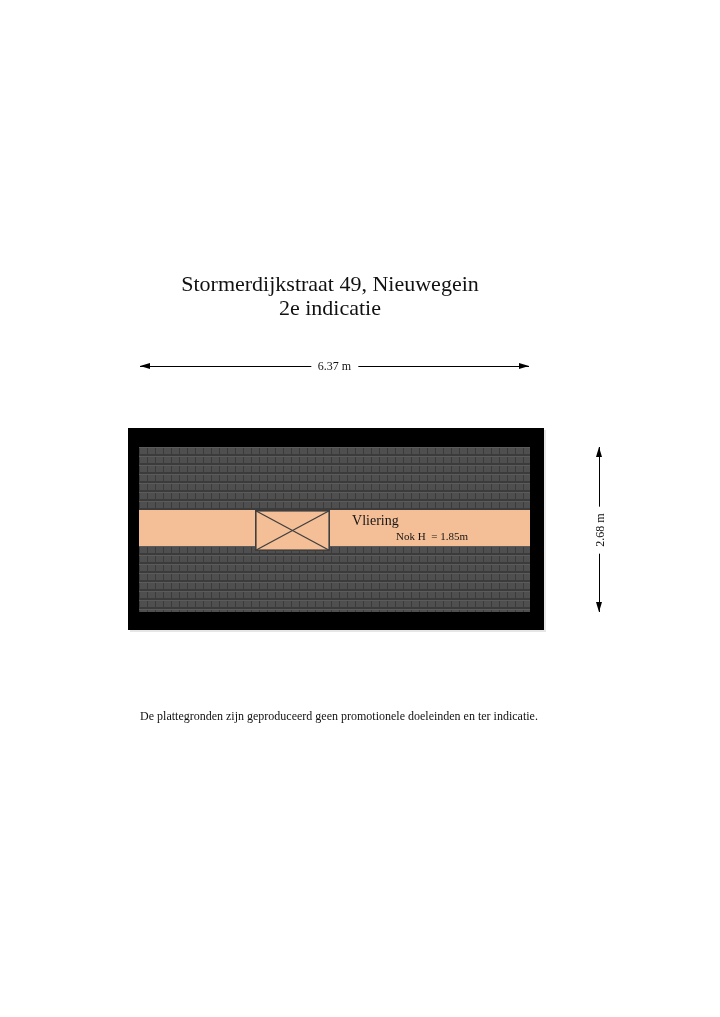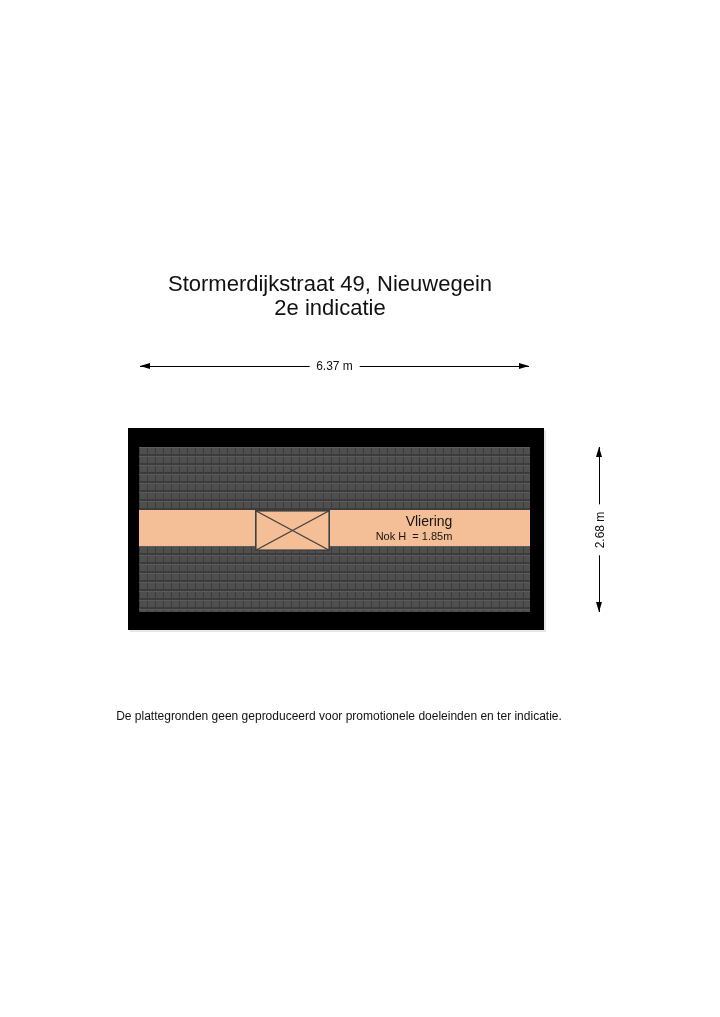--- a/index.html
+++ b/index.html
@@ -1,18 +1,18 @@
 <!DOCTYPE html>
 <html style="--frame: #000000; --tile-base: #4f4f4f; --tile-line: #3b3b3b; --tile-highlight: #5b5b5b; --band: #f4be96; --hatch-stroke: #3f3f3f;"><head>
 <meta charset="utf-8">
 <style>
   html,body { margin:0; padding:0; background:#ffffff; }
   .canvas {
     position:relative; width:720px; height:1017px; background:#ffffff;
-    font-family:Liberation Sans, sans-serif; color:#111; overflow:hidden;
+    font-family:Liberation Serif, serif; color:#111; overflow:hidden;
   }
 
   
   .title {
     position:absolute; left:330px; top:272px; transform:translateX(-50%);
     text-align:center; font-size:22px; line-height:24px; color:#111;
     white-space:nowrap;
   }
 
   
@@ -56,22 +56,22 @@
   }
   .band {
     position:absolute; left:11px; top:82px; width:391px; height:36px;
     background:var(--band,#f4be96);
   }
   .hatch { position:absolute; left:127px; top:82px; width:75px; height:41px; }
   .hatch rect { fill:var(--band,#f4be96); stroke:var(--hatch-stroke,#3f3f3f); stroke-width:1.6; }
   .hatch line { stroke:var(--hatch-stroke,#3f3f3f); stroke-width:1.3; }
 
   .room-label {
-    position:absolute; left:264px; top:85px; transform:translateX(-50%);
-    text-align:right; color:#151515; white-space:nowrap;
+    position:absolute; left:282px; top:85px; transform:translateX(-50%);
+    text-align:left; color:#151515; white-space:nowrap;
   }
   .room-name { font-size:14px; line-height:16px; }
   .room-note { font-size:11px; line-height:14px; white-space:pre;margin-left:44px; }
 
   
   .footer {
     position:absolute; left:339px; top:708px; transform:translateX(-50%);
     text-align:center; font-size:12px; line-height:16.5px; color:#111;
     white-space:nowrap;
   }
@@ -108,16 +108,16 @@
   </div>
 
   <div class="dim dim-v">
     <div class="dline"></div>
     <div class="arr arr-n"></div>
     <div class="arr arr-s"></div>
     <span class="dlabel dlabel-v">2.68 m</span>
   </div>
 
   <div class="footer">
-    <div>De plattegronden geen geproduceerd voor promotionele doeleinden en ter indicatie.</div>
+    <div>De plattegronden zijn geproduceerd geen promotionele doeleinden en ter indicatie.</div>
   </div>
 
 </div>
 
 </body></html>

